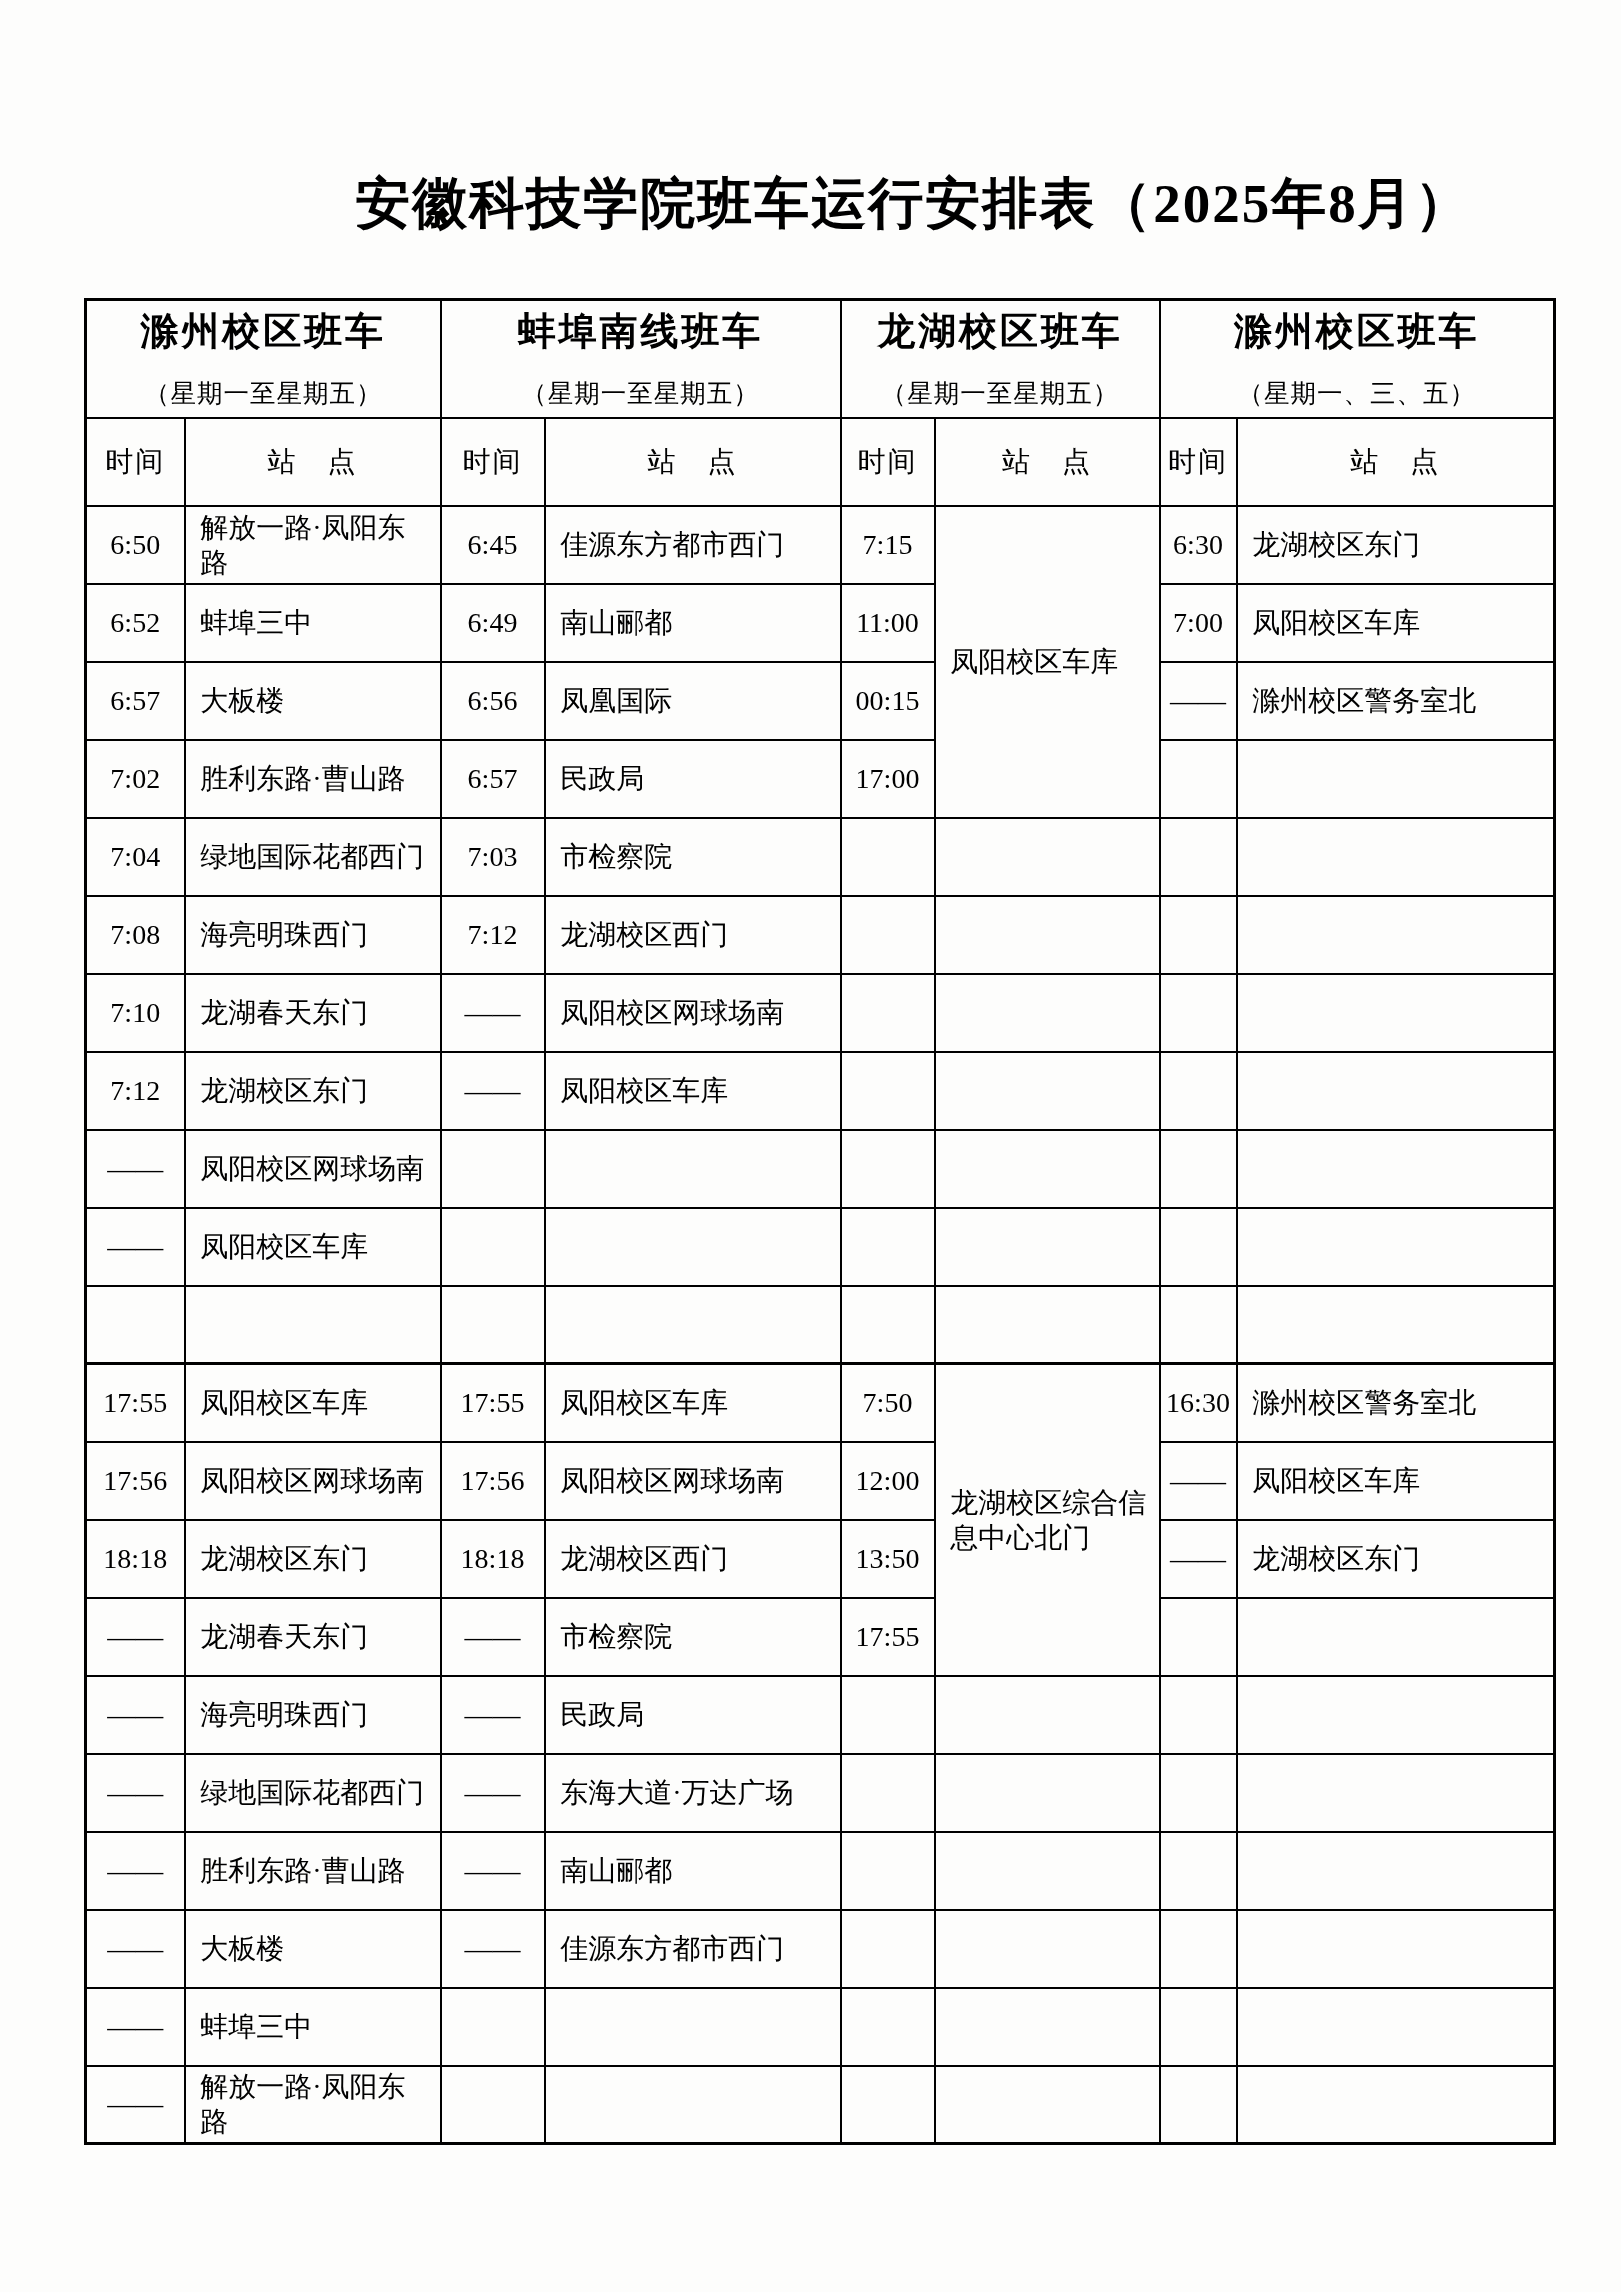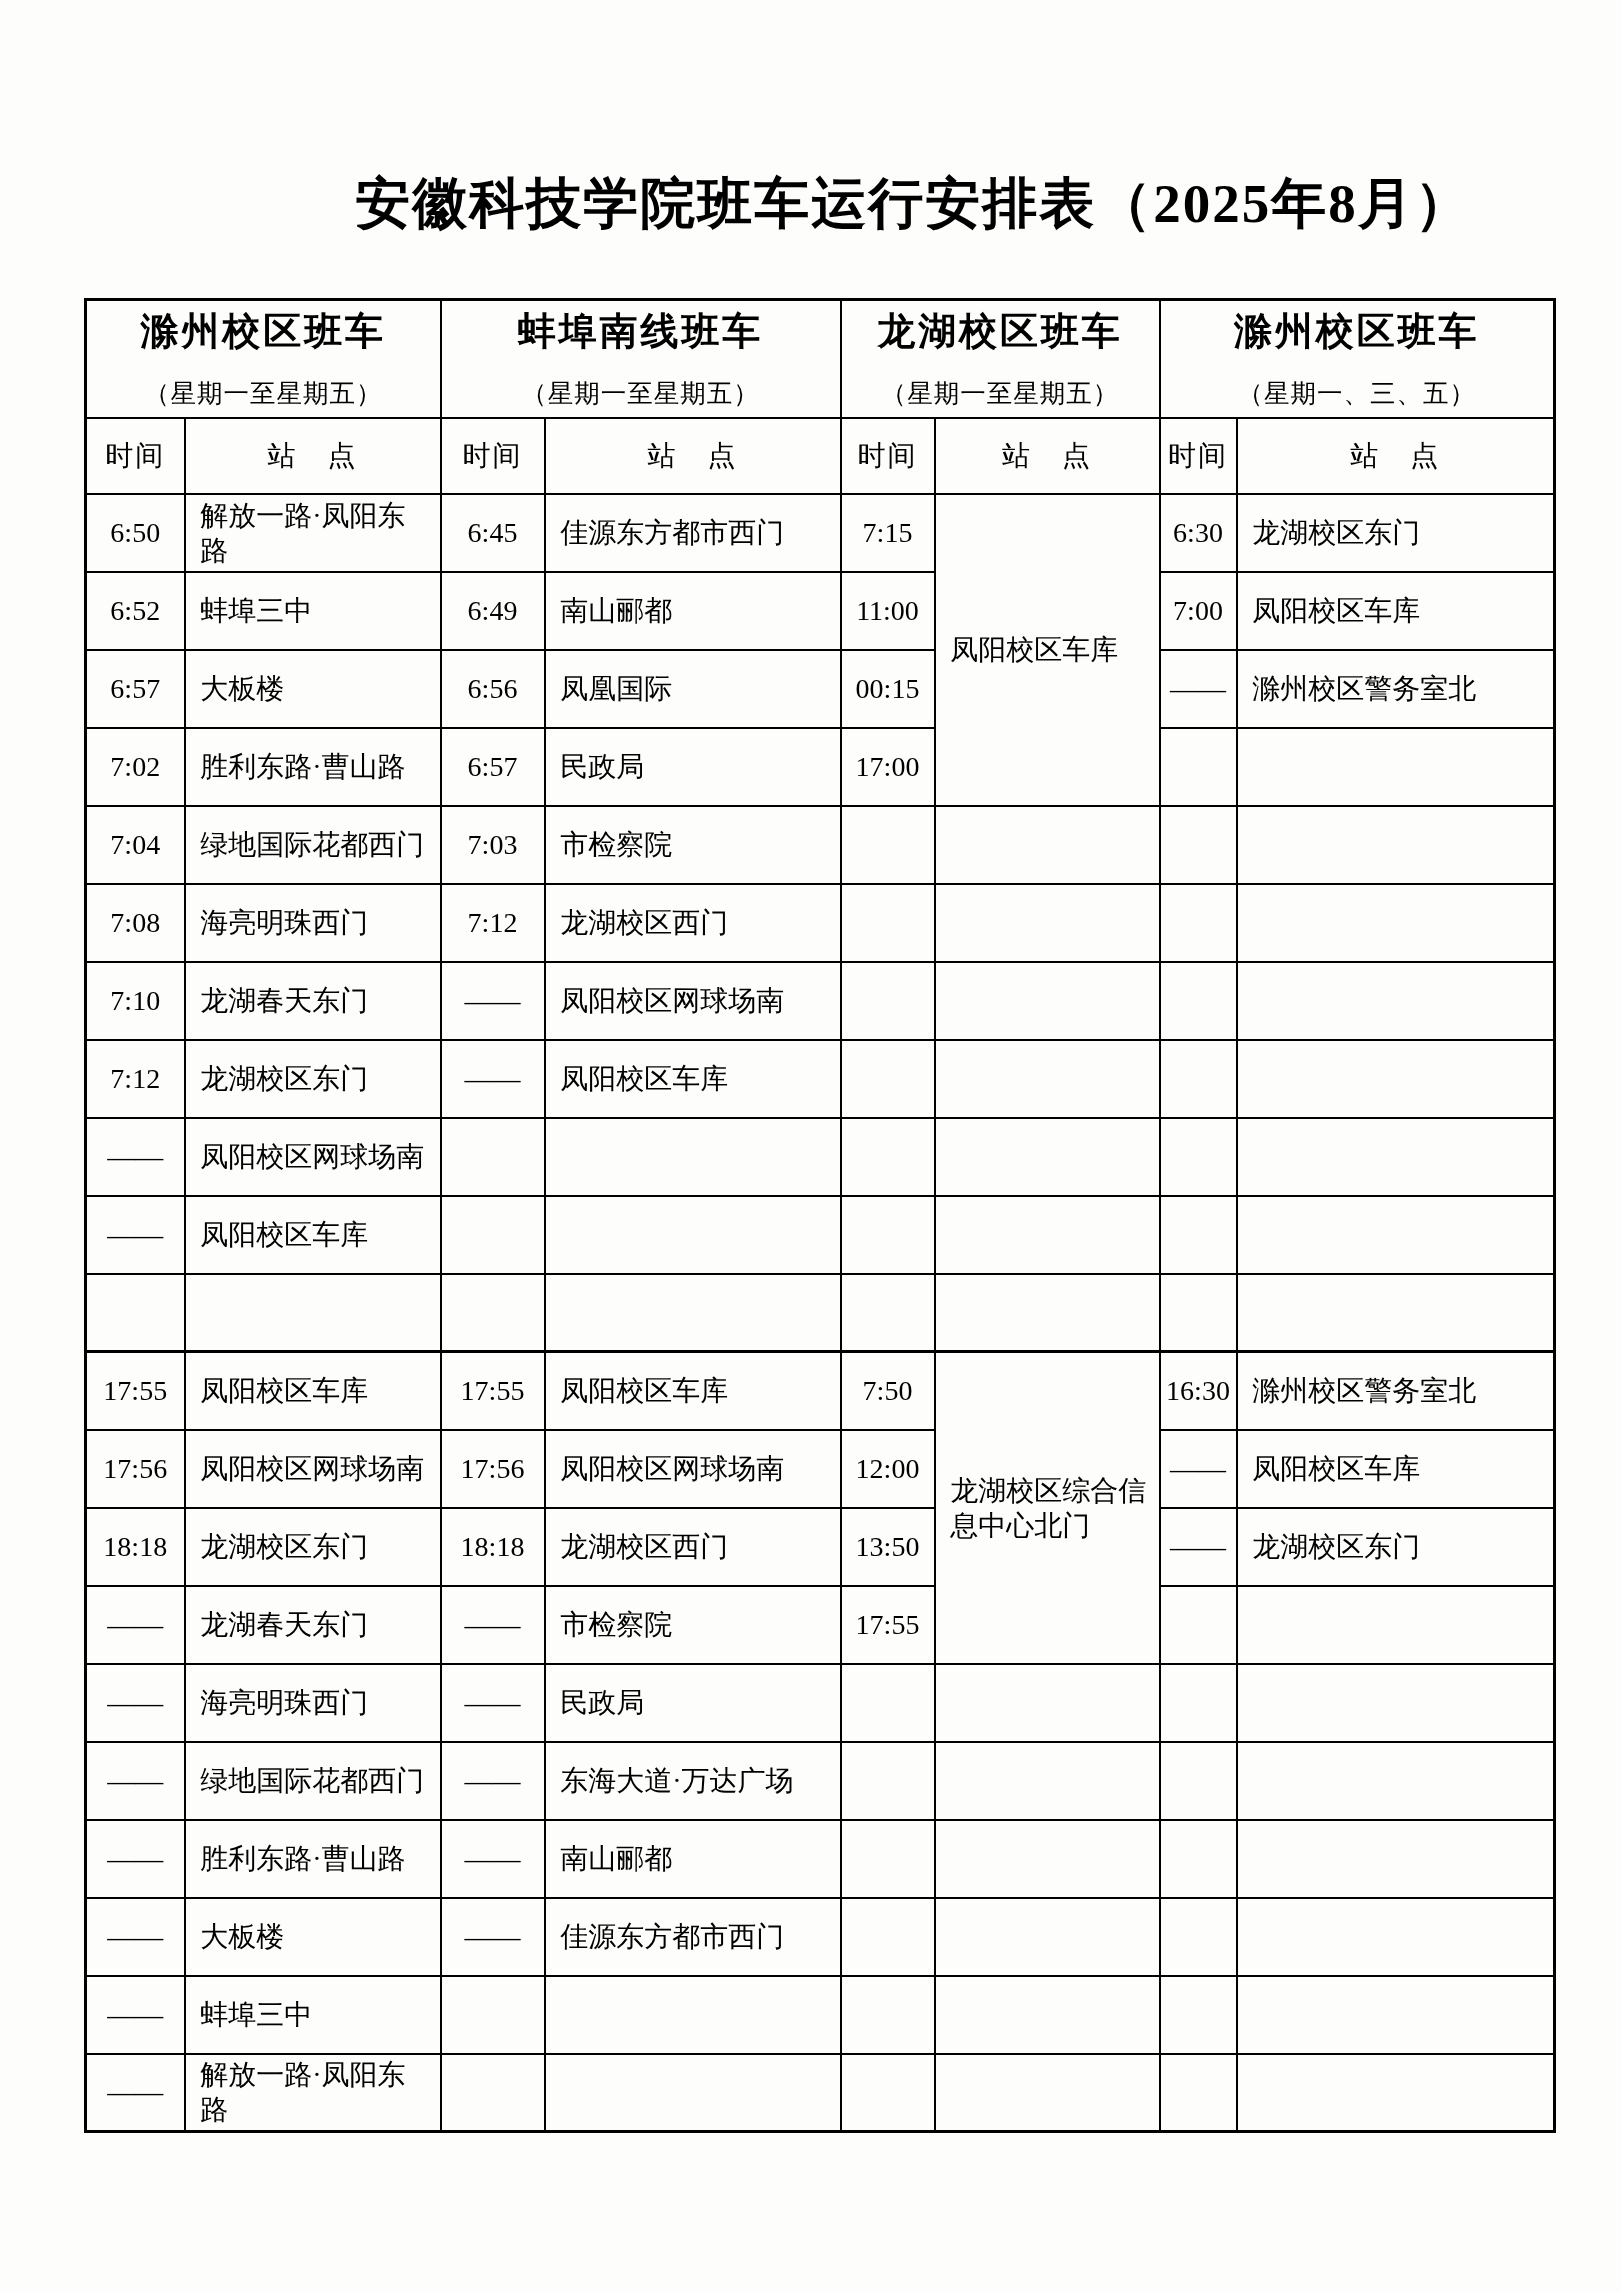--- a/index.html
+++ b/index.html
@@ -34,21 +34,21 @@
     font-weight: normal;
   }
   th.group-th {
     height: 118px;
     text-align: center;
     vertical-align: middle;
   }
   .gname { font-size: 38px; font-weight: 700; letter-spacing: 2.9px; }
   .gdays { font-size: 25.5px; font-weight: 400; margin-top: 19px; letter-spacing: 1px; }
   th.sub-th {
-    height: 76px;
+    height: 88px;
     font-size: 28px;
     text-align: center;
     letter-spacing: 2px;
   }
   tbody td { height: 78px; font-size: 28px; }
   td.time { text-align: center; letter-spacing: 0; }
   td.station { text-align: left; padding: 2px 7.8px 2px 14.7px; line-height: 35px; }
   .gsep { border-left: 2.9px solid #000; }
   tr.section-start td { border-top: 3.9px solid #000; }
 </style>

